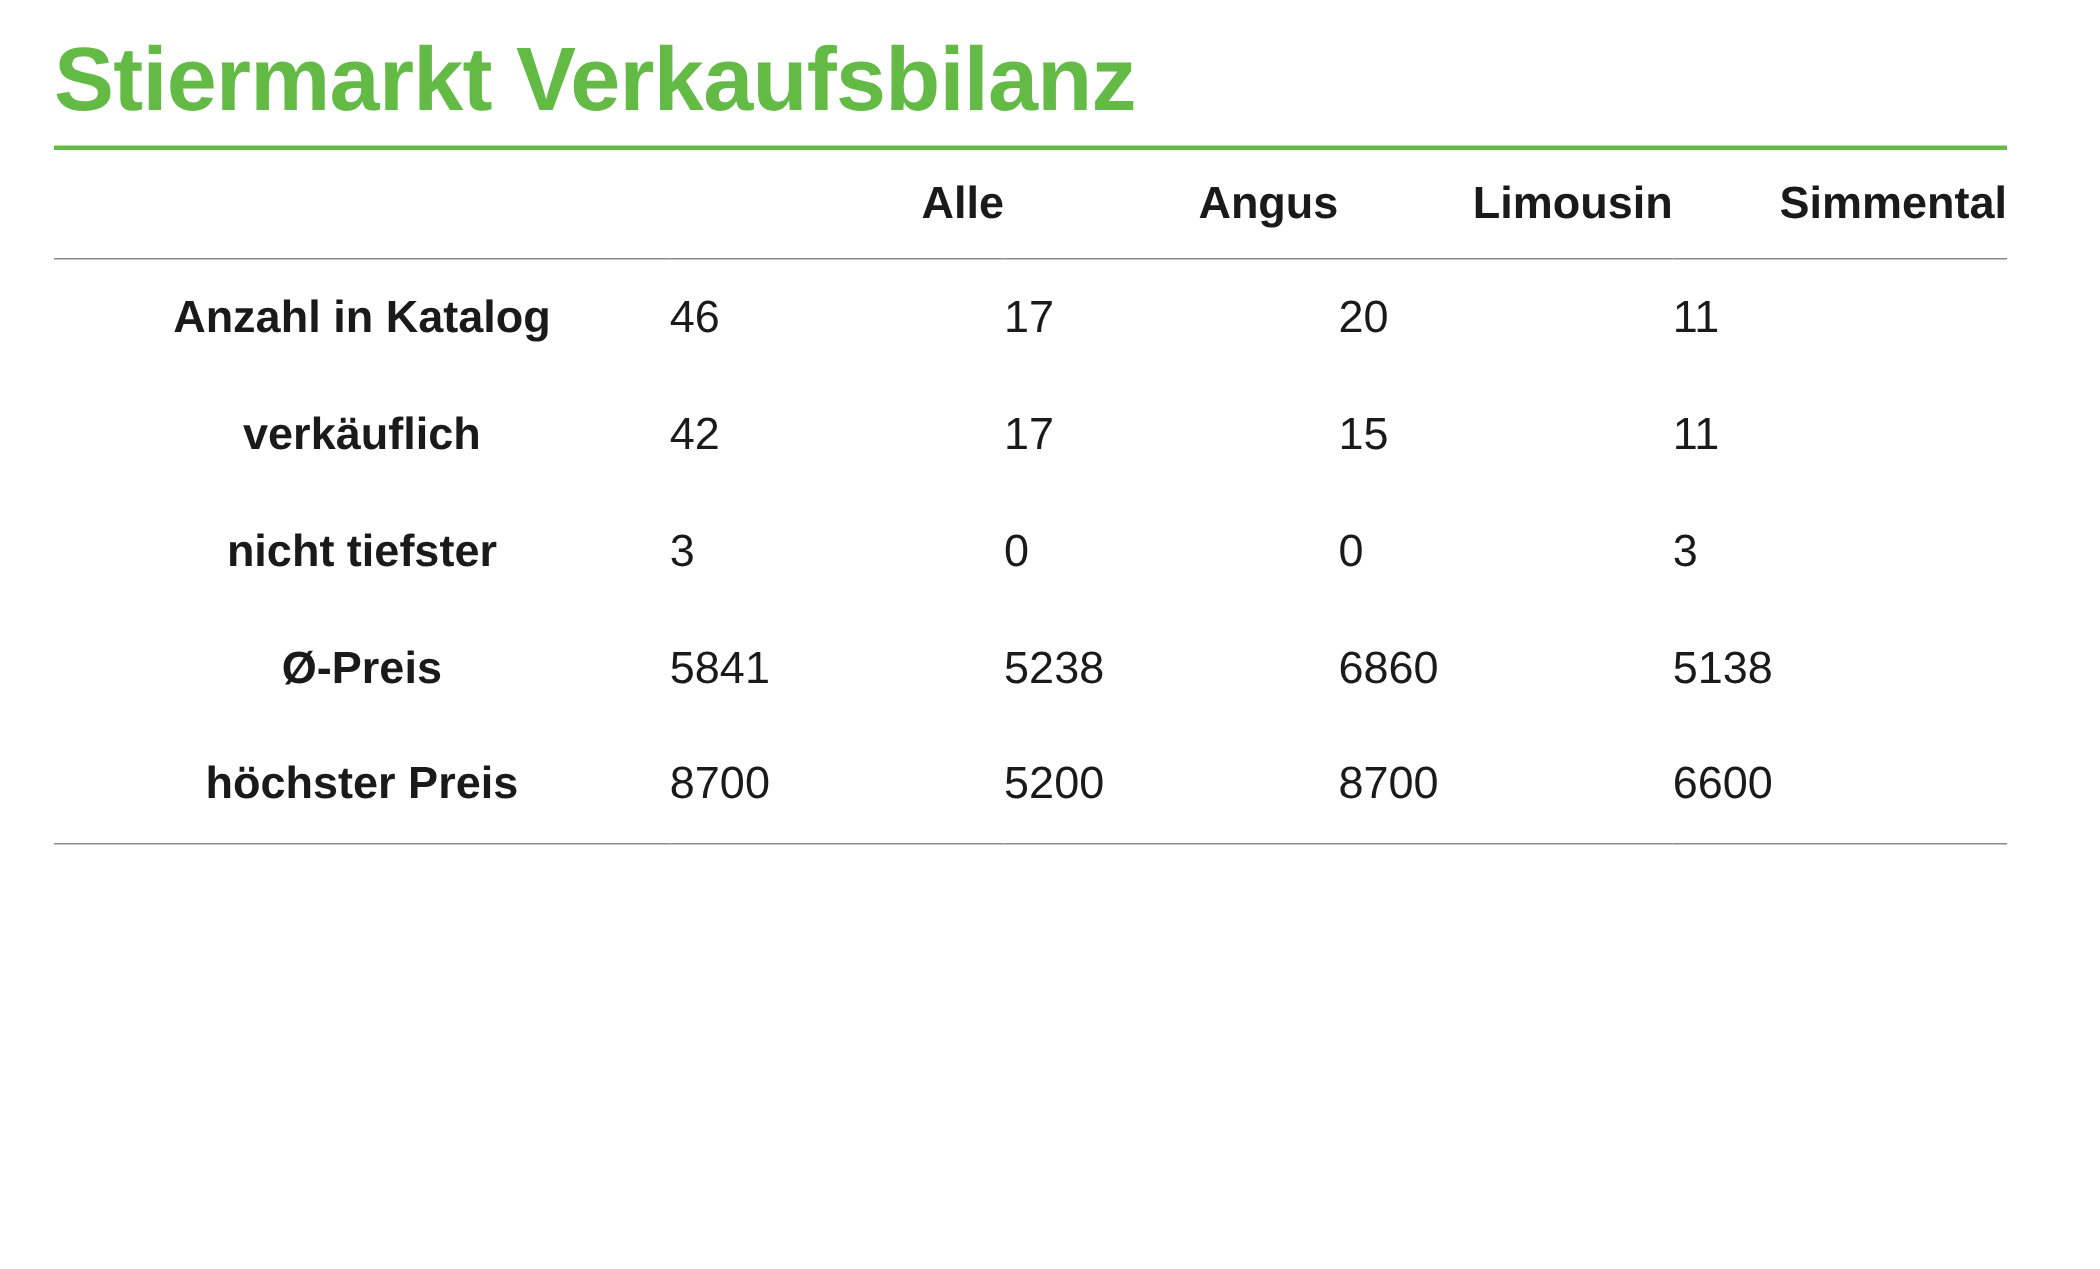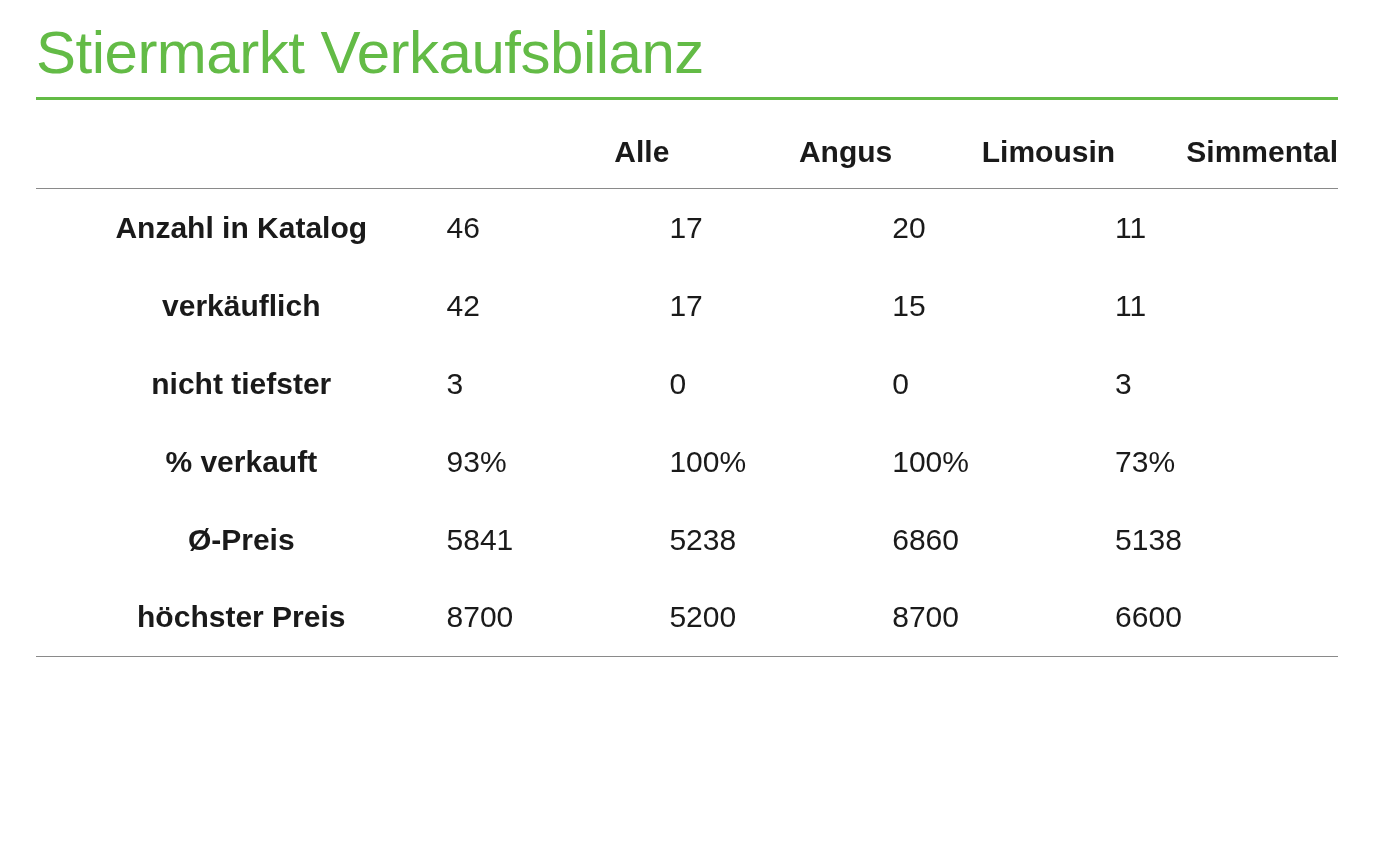--- a/index.html
+++ b/index.html
@@ -16,38 +16,38 @@
   }
   .page {
     width: 1400px;
     height: 846px;
     box-sizing: border-box;
     padding: 18px 62px 0 36px;
     position: relative;
   }
   .title {
     font-size: 60px;
-    font-weight: 400;
+    font-weight: 700;
     color: #63bb46;
     letter-spacing: -0.5px;
     line-height: 1.15;
     margin: 0 0 10px 0;
     white-space: nowrap;
   }
   .title-rule {
     height: 3px;
     background: #63bb46;
     width: 100%;
     margin: 0 0 0 0;
   }
   table.balance {
     width: 100%;
     border-collapse: collapse;
     table-layout: fixed;
-    margin-top: 16px;
+    margin-top: 0;
   }
   table.balance th,
   table.balance td {
     font-size: 30px;
     padding: 0;
     vertical-align: middle;
   }
   thead th {
     font-weight: bold;
     text-align: right;
@@ -118,27 +118,20 @@
         <td>11</td>
       </tr>
       <tr>
         <td class="rowlabel">nicht tiefster</td>
         <td>3</td>
         <td>0</td>
         <td>0</td>
         <td>3</td>
       </tr>
       <tr>
-        <td class="rowlabel">% verkauft</td>
-        <td>93%</td>
-        <td>100%</td>
-        <td>100%</td>
-        <td>73%</td>
-      </tr>
-      <tr>
         <td class="rowlabel">Ø-Preis</td>
         <td>5841</td>
         <td>5238</td>
         <td>6860</td>
         <td>5138</td>
       </tr>
       <tr>
         <td class="rowlabel">höchster Preis</td>
         <td>8700</td>
         <td>5200</td>

